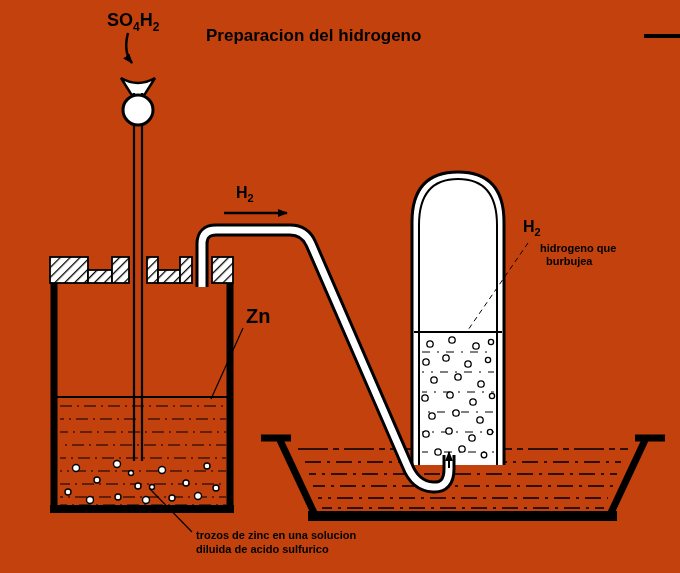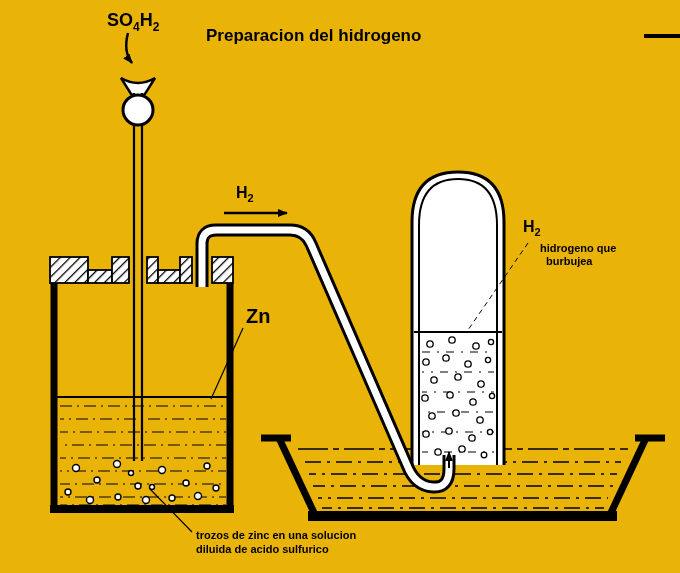--- a/index.html
+++ b/index.html
@@ -1,16 +1,16 @@
 <!DOCTYPE html>
 <html><head>
 <meta charset="utf-8">
 <style>
   html,body{margin:0;padding:0;background:#fff;}
-  .stage{position:relative;width:680px;height:573px;background:#eab308;overflow:hidden;
+  .stage{position:relative;width:680px;height:573px;background:#c2410c;overflow:hidden;
          font-family:"Liberation Sans",sans-serif;}
   svg{position:absolute;left:0;top:0;}
   text{fill:#000;}
   .f-title{font:bold 17px "Liberation Sans",sans-serif;}
   .f-reagent{font:bold 18px "Liberation Sans",sans-serif;}
   .f-h2{font:bold 16px "Liberation Sans",sans-serif;}
   .f-zn{font:bold 20px "Liberation Sans",sans-serif;}
   .f-small{font:bold 11px "Liberation Sans",sans-serif;}
   .sub{font-size:12px;}
   .sub2{font-size:11px;}

